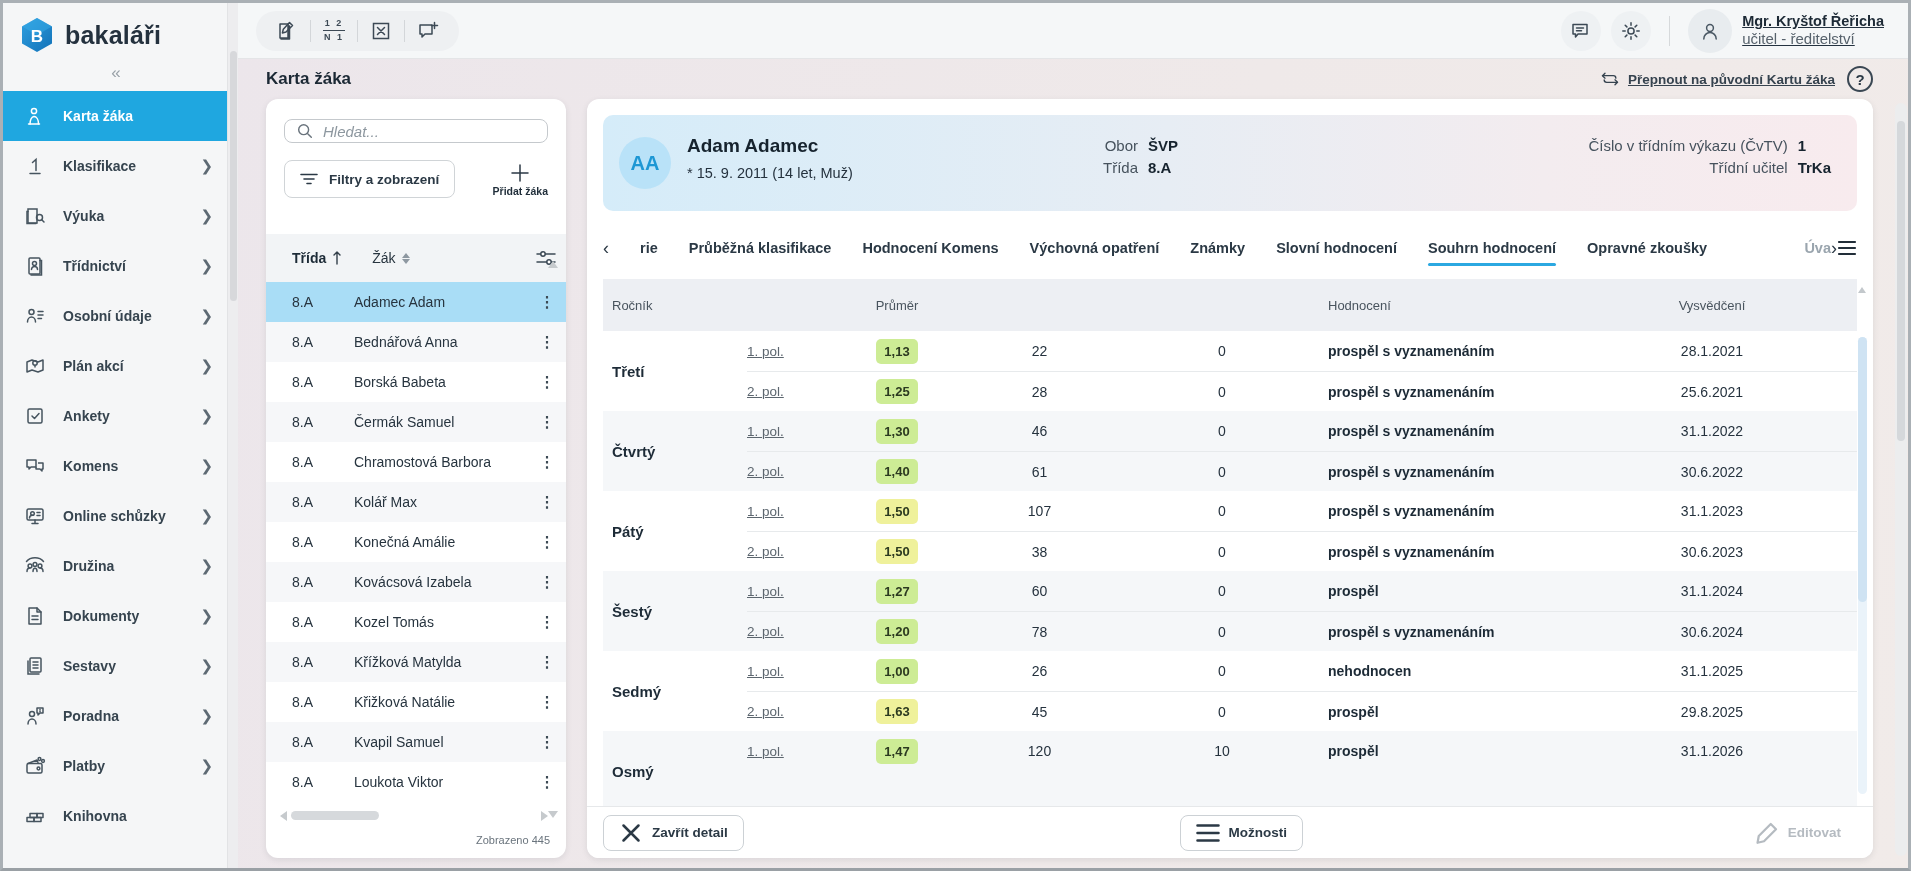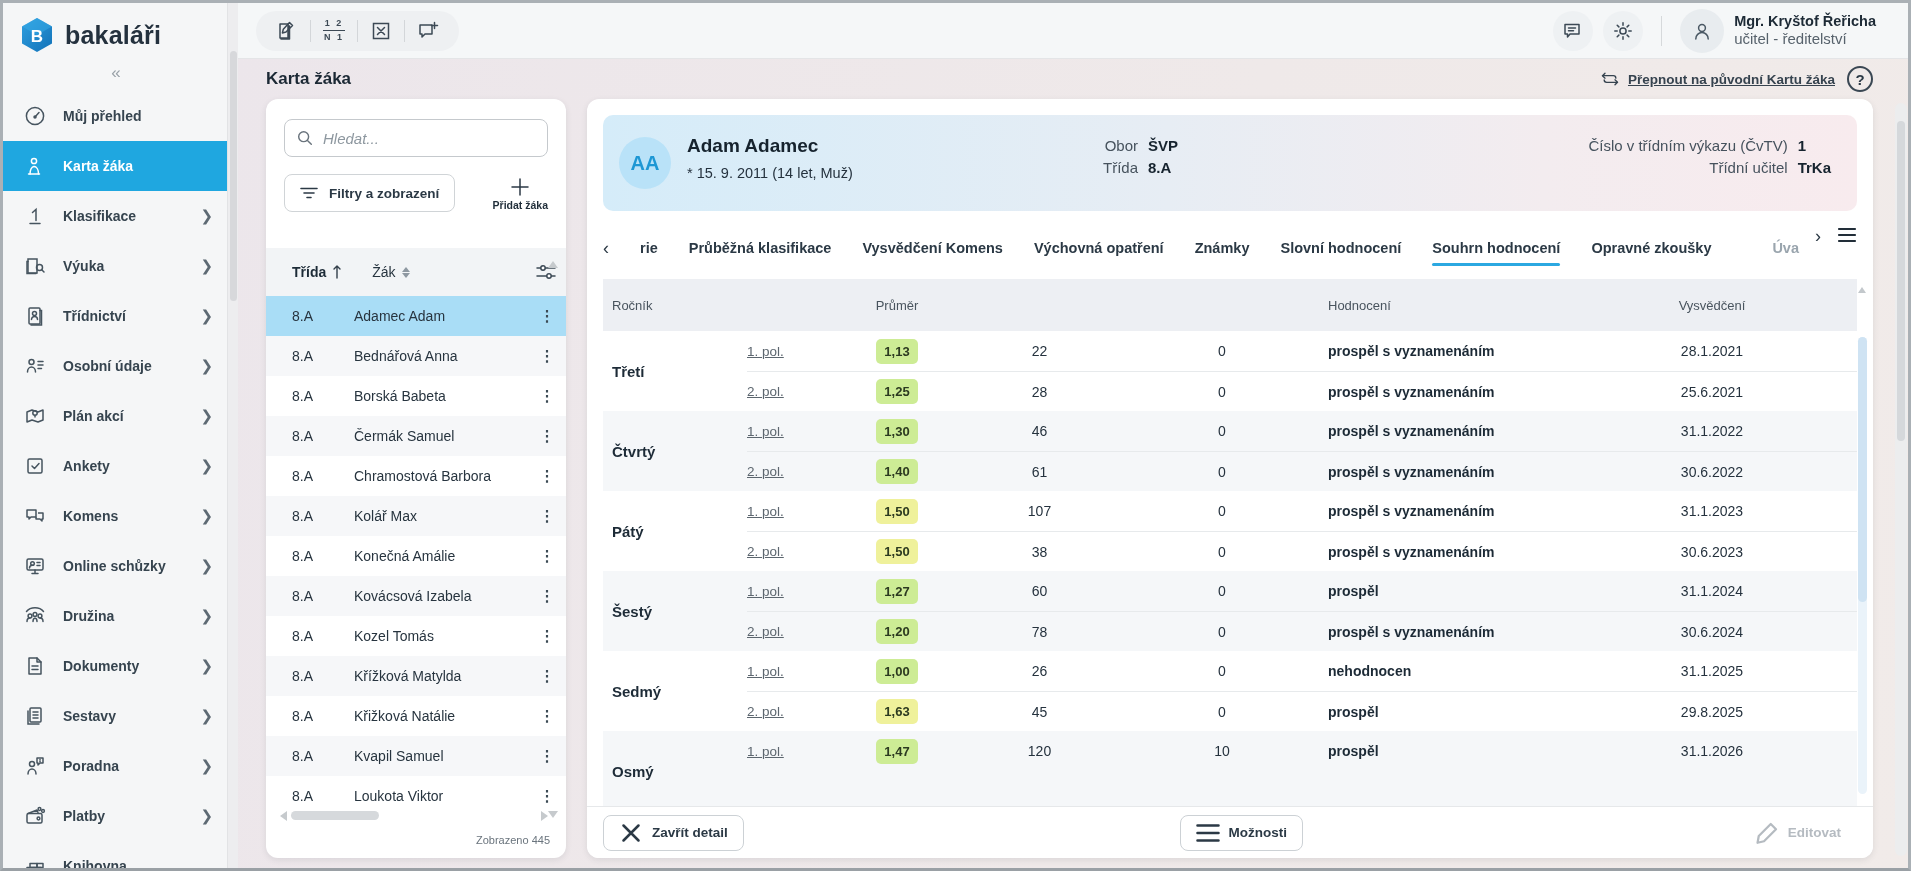--- a/index.html
+++ b/index.html
@@ -28,38 +28,38 @@
   .content { position:absolute; left:235px; top:0; right:0; bottom:0; background:linear-gradient(105deg,#ece6eb 0%, #efe9e9 55%, #f1ebe9 100%); }
 
   
   .topbar { position:absolute; left:0; right:0; top:0; height:56px; background:#f5f7f8; border-bottom:1px solid #e4e5e7; display:flex; align-items:center; }
   .toolbar { margin-left:18px; background:#eef0f2; border-radius:22px; height:40px; display:flex; align-items:center; padding:0 8px; }
   .tool-btn { width:46px; height:40px; display:flex; align-items:center; justify-content:center; color:#3c4955; cursor:pointer; }
   .tool-sep { width:1px; height:22px; background:#d3d6d9; }
   .frac { font-size:9px; font-weight:700; color:#3c4955; text-align:center; line-height:1; }
   .frac .ftop { display:block; border-bottom:1px solid #3c4955; padding:0 2px 2px; letter-spacing:2px; }
   .frac .fbot { display:block; padding-top:2px; letter-spacing:2px; }
-  .top-right { margin-left:auto; display:flex; align-items:center; gap:10px; padding-right:32px; }
+  .top-right { margin-left:auto; display:flex; align-items:center; gap:10px; padding-right:24px;text-decoration:underline; }
   .icon-circle { width:40px; height:40px; border-radius:50%; background:#eef1f3; display:flex; align-items:center; justify-content:center; color:#3c4955; cursor:pointer; }
   .top-div { width:1px; height:30px; background:#d6d9db; margin:0 8px; }
   .avatar-circle { width:44px; height:44px; border-radius:50%; background:#e8ecef; display:flex; align-items:center; justify-content:center; color:#4a5864; }
   .user-block { line-height:1.25; }
   .user-name { font-size:14.5px; font-weight:700; color:#1d2a36; }
   .user-role { font-size:15px; color:#57626c; }
 
   
   .page-head { position:absolute; top:56px; left:0; right:0; height:40px; display:flex; align-items:center; padding:0 35px 0 28px; }
   .page-title { font-size:17px; font-weight:700; color:#1b2834; }
   .head-right { margin-left:auto; display:flex; align-items:center; gap:12px; }
   .switch-link { display:flex; align-items:center; gap:8px; color:#36434f; font-size:13.5px; font-weight:600; text-decoration:underline; cursor:pointer; }
   .help-badge { width:26px; height:26px; border-radius:50%; border:2px solid #3a4753; display:flex; align-items:center; justify-content:center; font-weight:700; font-size:15px; color:#2b3945; cursor:pointer; }
 
   
   .list-card { position:absolute; left:28px; top:96px; width:300px; bottom:10px; background:#fff; border-radius:12px; box-shadow:0 2px 6px rgba(40,50,60,.10); overflow:hidden; }
-  .search-box { margin:20px 18px 12px; height:38px; border:1px solid #c5c9cd; border-radius:8px; display:flex; align-items:center; padding:0 11px; gap:9px; color:#8a949c; }
+  .search-box { margin:20px 18px 12px; height:24px; border:1px solid #c5c9cd; border-radius:8px; display:flex; align-items:center; padding:0 11px; gap:9px; color:#8a949c; }
   .search-box input { border:none; outline:none; flex:1; font-style:italic; font-size:15px; color:#5c666f; font-family:"Liberation Sans",sans-serif; background:transparent; min-width:0; }
   .search-box input::placeholder { color:#8d979f; }
   .list-controls { margin:17px 18px 0; display:flex; align-items:flex-start; justify-content:space-between; }
   .filters-btn { height:38px; border:1px solid #d0d4d7; border-radius:8px; background:#fff; display:flex; gap:11px; padding:0 15px; align-items:center; font-weight:700; font-size:13.5px; color:#2b3945; cursor:pointer; }
   .add-btn { display:flex; flex-direction:column; align-items:center; gap:1px; color:#1f2d39; font-size:10.5px; font-weight:700; cursor:pointer; padding-top:2px; }
   .list-head { margin-top:36px; height:48px; background:#f2f4f6; display:flex; align-items:center; padding:0 10px 0 26px; font-size:14px; color:#1d2b37; }
   .lh-trida { font-weight:700; display:flex; align-items:center; gap:6px; }
   .lh-zak { margin-left:30px; display:flex; align-items:center; gap:6px; color:#27343f; }
   .sortcarets { display:flex; flex-direction:column; gap:1px; }
   .caret-up { width:0; height:0; border-left:4px solid transparent; border-right:4px solid transparent; border-bottom:5px solid #8e98a1; }
@@ -90,21 +90,21 @@
   .b-right { position:absolute; right:26px; top:22px; display:grid; grid-template-columns:auto auto; column-gap:10px; row-gap:5px; font-size:15px; }
   .b-label { color:#46525d; text-align:right; }
   .b-value { font-weight:700; color:#16232e; }
 
   .tabs { position:absolute; left:16px; right:16px; top:126px; height:46px; display:flex; align-items:center; gap:31px; }
   .tab-chev { color:#2b3945; font-size:18px; cursor:pointer; line-height:1; }
   .tab { position:relative; font-size:14.5px; font-weight:600; color:#2b3945; white-space:nowrap; cursor:pointer; padding:13px 0; }
   .tab.trunc-l { overflow:hidden; }
   .tab.active::after { content:""; position:absolute; left:0; right:0; bottom:3px; height:3px; border-radius:2px; background:#2ba8e1; }
   .tab.dim { color:#9aa5ae; }
-  .tabs-right { margin-left:auto; display:flex; align-items:flex-start; gap:16px; }
+  .tabs-right { margin-left:auto; display:flex; align-items:center; }
   .burger { color:#222e39; display:flex; cursor:pointer; }
 
   .grid-cols { display:grid; grid-template-columns:144px 100px 100px 185px 180px 300px 200px 1fr; }
   .thead { position:absolute; left:16px; right:16px; top:180px; height:52px; background:#edeff3; font-size:13px; color:#49545e; }
   .thead .h-cell { align-self:center; }
   .h-rocnik { grid-column:1; padding-left:9px; }
   .h-prumer { grid-column:3; text-align:center; }
   .h-zam { grid-column:4 / 6; display:flex; flex-direction:column; justify-content:space-between; padding:7px 0 8px; height:52px; }
   .h-zam-top { text-align:center; }
   .h-zam-sub { display:grid; grid-template-columns:185px 180px; }
@@ -155,28 +155,20 @@
           </defs>
         <polygon points="18,1 33,9.5 33,26.5 18,35 3,26.5 3,9.5" fill="url(#hexg)"></polygon>
         <polygon points="18,1 33,9.5 18,18 3,9.5" fill="#35aae6" opacity=".55"></polygon>
         <text x="18" y="25" text-anchor="middle" font-size="17" font-weight="bold" fill="#fff" font-family="Liberation Sans, sans-serif">B</text>
       </svg>
       <span class="brand">bakaláři</span>
     </div>
     <div class="collapse">«</div>
 
     <div class="nav">
-      <div class="nav-item">
-        <svg class="sic" viewBox="0 0 24 24" fill="none" stroke="currentColor" stroke-width="1.5" stroke-linecap="round">
-            <circle cx="12" cy="12" r="8.6"></circle>
-            <path d="M12 13l4-4.5"></path>
-            <circle cx="12" cy="13" r="1" fill="currentColor"></circle>
-          </svg>
-        <span class="nlabel">Můj přehled</span>
-      </div>
       <div class="nav-item active">
         <svg class="sic" viewBox="0 0 24 24" fill="none" stroke="currentColor" stroke-width="1.5" stroke-linecap="round">
             <circle cx="11" cy="7" r="2.6"></circle>
             <path d="M7 20c0-4 1.6-7.5 4-7.5"></path>
             <path d="M11 12.5c2.5 0 4.5 3 4.5 7.5"></path>
             <path d="M5.5 20h11"></path>
           </svg>
         <span class="nlabel">Karta žáka</span>
       </div>
       <div class="nav-item">
@@ -528,21 +520,21 @@
           <span class="b-value">1</span>
           <span class="b-label">Třídní učitel</span>
           <span class="b-value">TrKa</span>
         </div>
       </div>
 
       <div class="tabs">
         <span class="tab-chev">‹</span>
         <span class="tab trunc-l">rie</span>
         <span class="tab">Průběžná klasifikace</span>
-        <span class="tab">Vysvědčení Komens</span>
+        <span class="tab">Hodnocení Komens</span>
         <span class="tab">Výchovná opatření</span>
         <span class="tab">Známky</span>
         <span class="tab">Slovní hodnocení</span>
         <span class="tab active">Souhrn hodnocení</span>
         <span class="tab">Opravné zkoušky</span>
         <div class="tabs-right">
           <span class="tab dim">Úva</span>
           <span class="tab-chev">›</span>
           <span class="burger">
             <svg width="20" height="16" viewBox="0 0 20 16" fill="none" stroke="currentColor" stroke-width="2.2" stroke-linecap="round">

